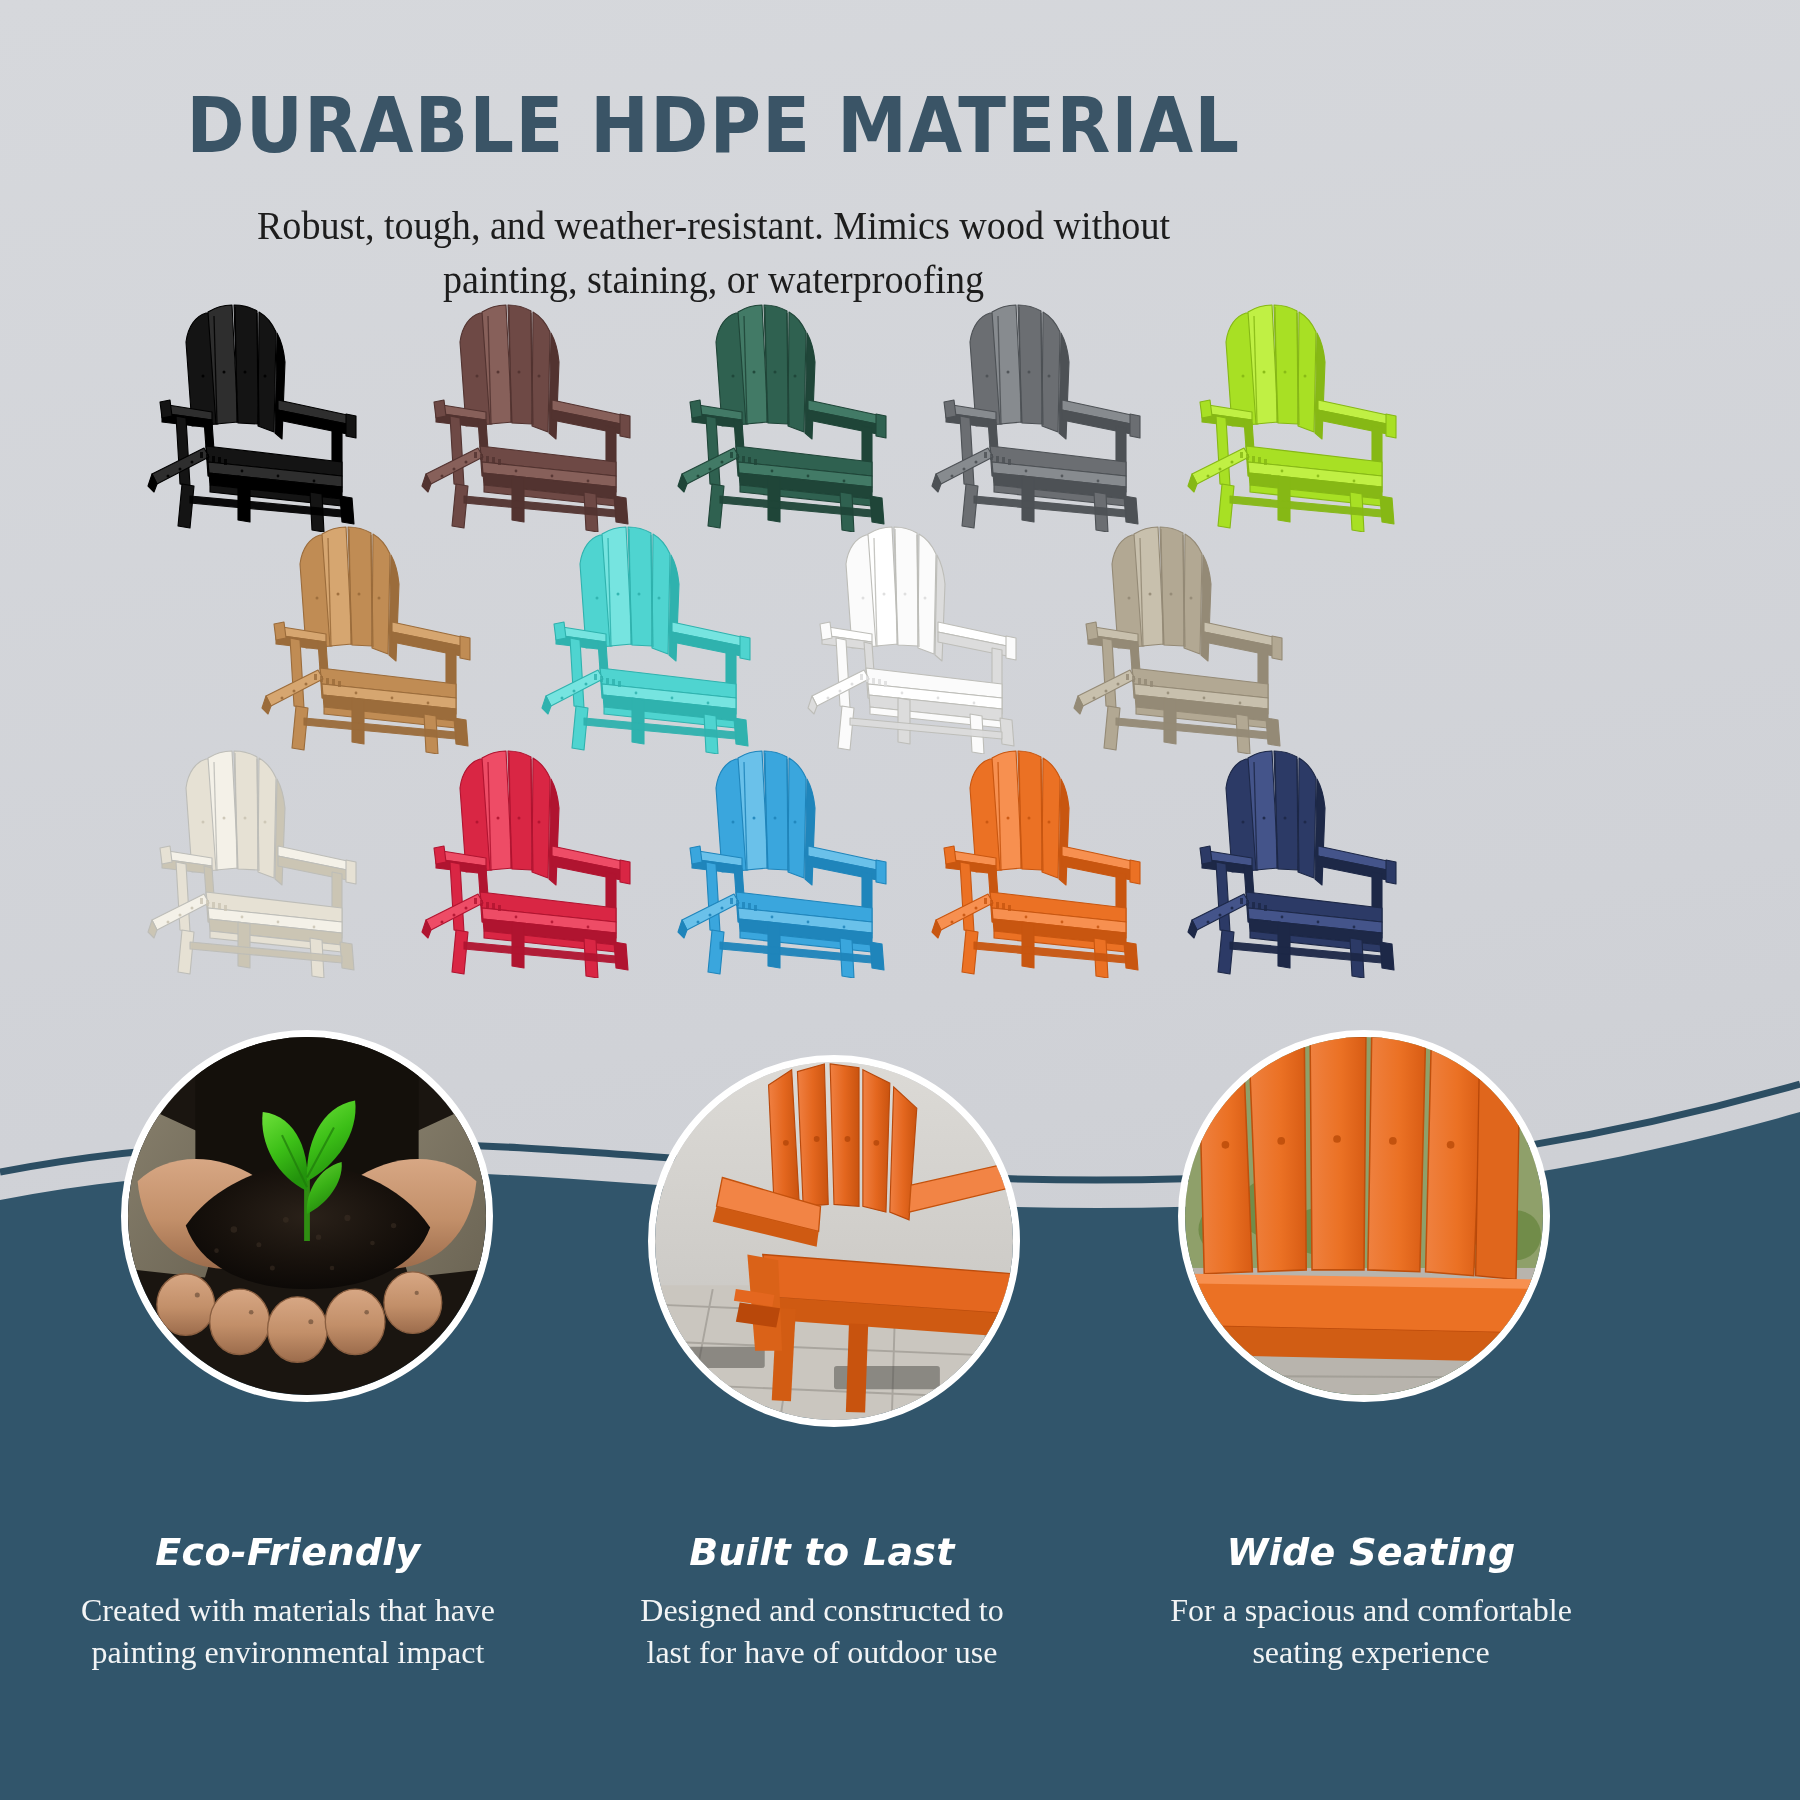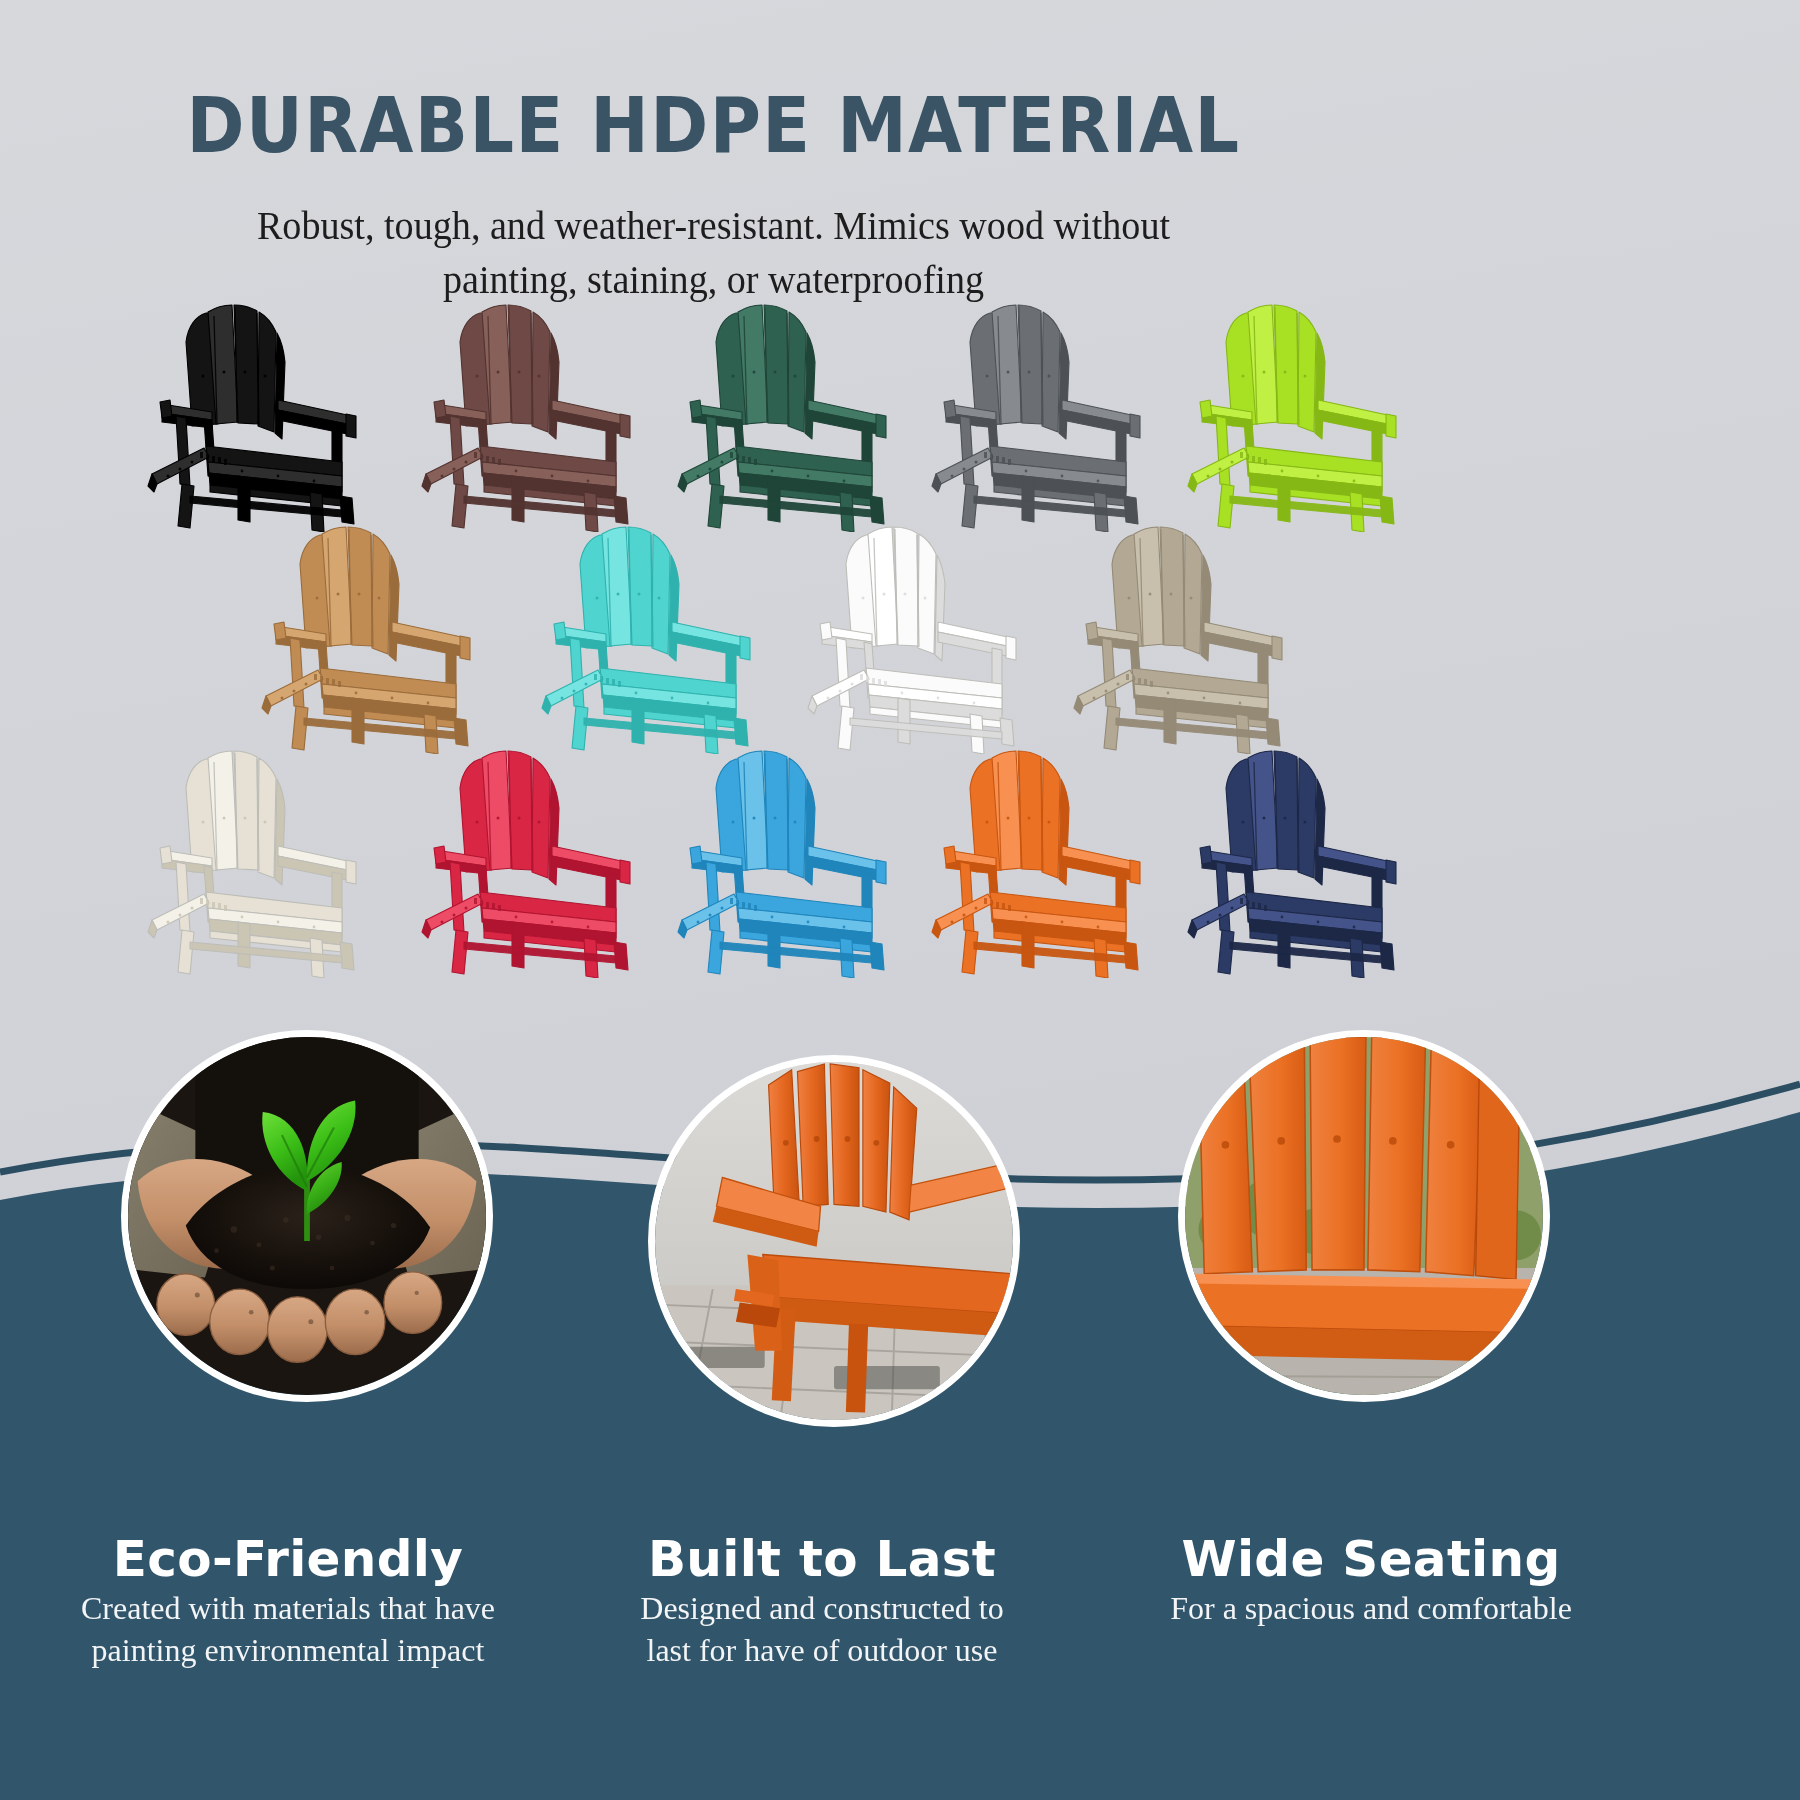--- a/index.html
+++ b/index.html
@@ -70,22 +70,24 @@
     border: 7px solid #ffffff;
     overflow: hidden;
   }
   .circle .ph { position: absolute; inset: 0; }
 
   
   .feature { position: absolute; width: 540px; text-align: center; color: #ffffff; }
   .feature h3 {
     font-family: "DejaVu Sans", sans-serif;
     font-weight: 700;
-    font-size: 50px;
+    font-size: 38px;
     letter-spacing: 0.3px;
+    margin-bottom: 16px;
+    font-style: italic;
   }
   .feature p {
     font-family: "Liberation Serif", serif;
     font-size: 32px;
     line-height: 1.31;
     color: #f2f4f5;
   }
   .feature p span { display: block; text-align: center; }
 </style>
 </head>
@@ -1329,17 +1331,18 @@
       <p>
         <span>Designed and constructed to</span>
         <span>last for have of outdoor use</span>
       </p>
     </div>
 
     <div class="feature" style="left:1101px; top:1530px;">
       <h3>Wide Seating</h3>
       <p>
         <span>For a spacious and comfortable</span>
+        <span>seating experience</span>
       </p>
     </div>
   </div>
 
 </div>
 
 </body></html>

